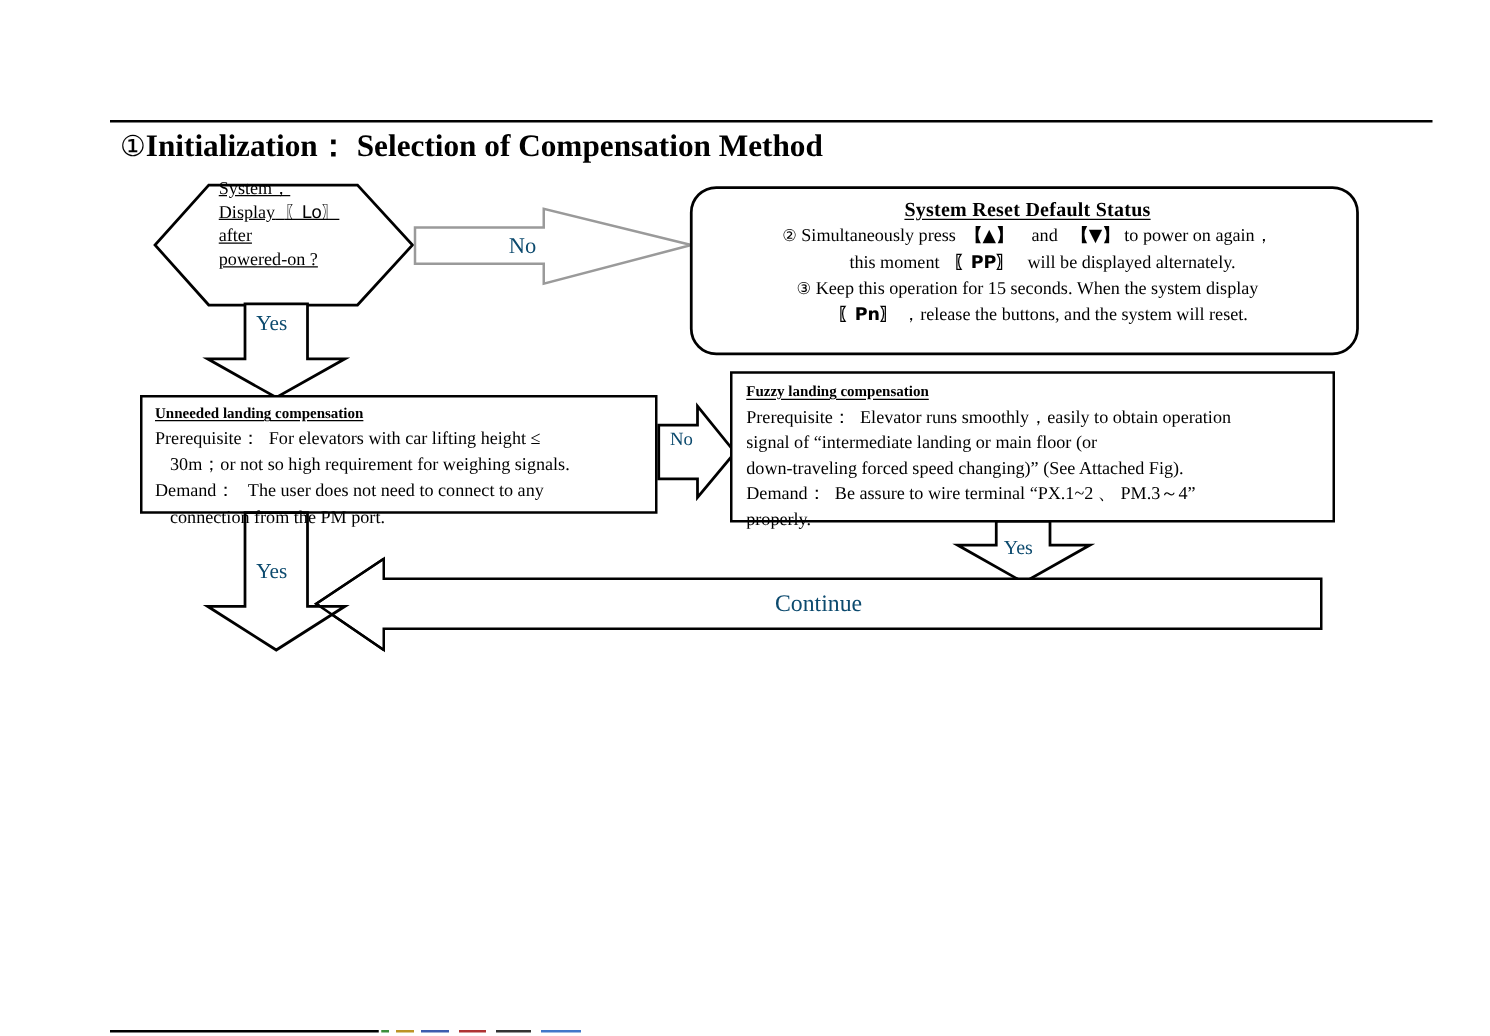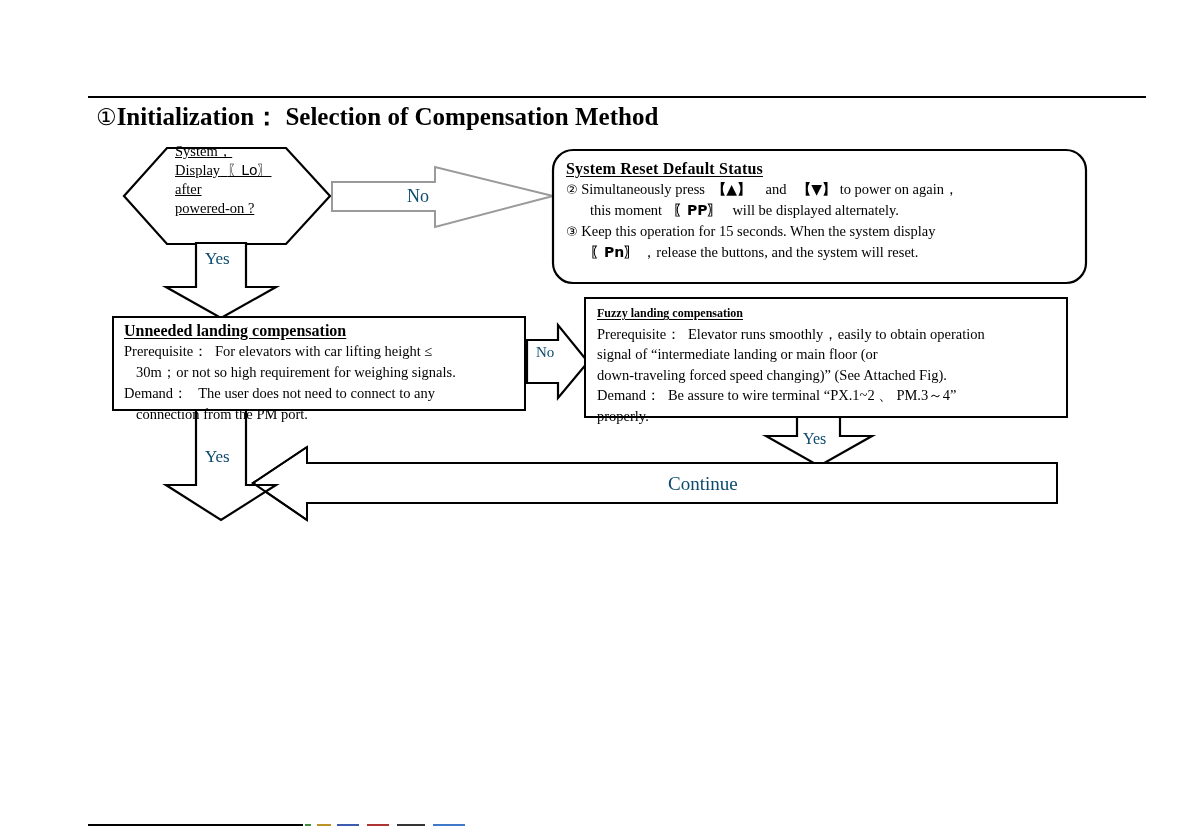--- a/index.html
+++ b/index.html
@@ -84,20 +84,21 @@
   .reset-box-text .hd {
     font-weight: bold;
     font-size: 16px;
     text-decoration: underline;
     text-underline-offset: 2px;
     letter-spacing: 0.2px;
   }
   .reset-box-text .row {
     display: block;
     white-space: nowrap;
+    text-align: center;
   }
   .reset-box-text .indent { padding-left: 24px; }
   .cnum {
     font-family: "DejaVu Sans", sans-serif;
     font-size: 13px;
   }
   .key {
     font-family: "DejaVu Sans", sans-serif;
     font-weight: bold;
     font-size: 14px;
@@ -106,21 +107,21 @@
 
   .unneeded-text {
     left: 124px;
     top: 320px;
     width: 396px;
     font-size: 14.5px;
     line-height: 21px;
   }
   .unneeded-text .hd {
     font-weight: bold;
-    font-size: 16px;
+    font-size: 12px;
     text-decoration: underline;
     text-underline-offset: 2px;
   }
   .unneeded-text b, .fuzzy-text b { font-weight: normal; }
 
   .fuzzy-text {
     left: 597px;
     top: 303px;
     width: 462px;
     font-size: 14.5px;
@@ -138,21 +139,21 @@
     font-family: "Liberation Serif", "DejaVu Serif", serif;
     font-size: 17px;
     color: #0c4a6e;
     white-space: nowrap;
   }
   .lbl-no-top   { left: 407px; top: 186px; font-size: 18px; }
   .lbl-yes-1    { left: 205px; top: 249px; font-size: 17px; }
   .lbl-no-mid   { left: 536px; top: 344px; font-size: 15px; }
   .lbl-yes-2    { left: 803px; top: 430px; font-size: 16px; }
   .lbl-yes-3    { left: 205px; top: 447px; font-size: 17px; }
-  .lbl-continue { left: 620px; top: 473px; font-size: 19px; margin-left: 48px; }
+  .lbl-continue { left: 620px; top: 473px; font-size: 19px; }
 
   .bottom-artifact {
     position: absolute;
     left: 88px;
     top: 824px;
     width: 215px;
     height: 2px;
     background: #000;
   }
   .bottom-artifact-2 {

